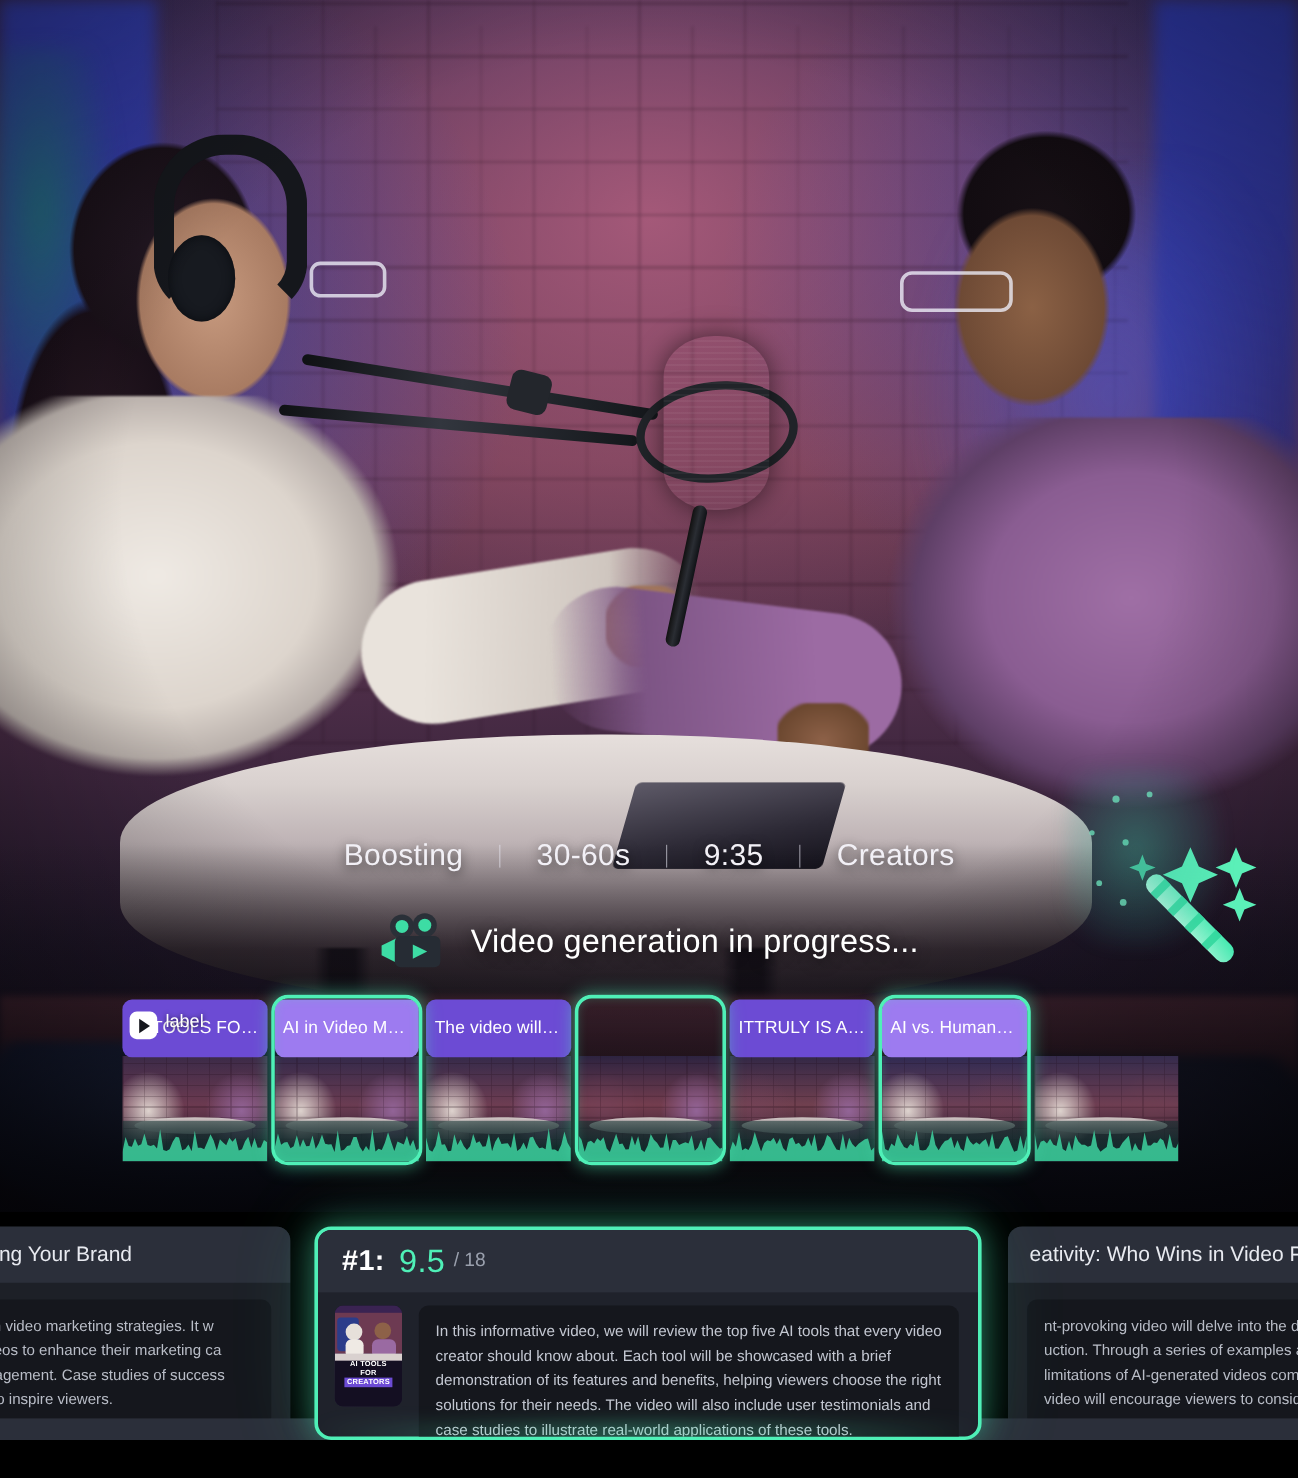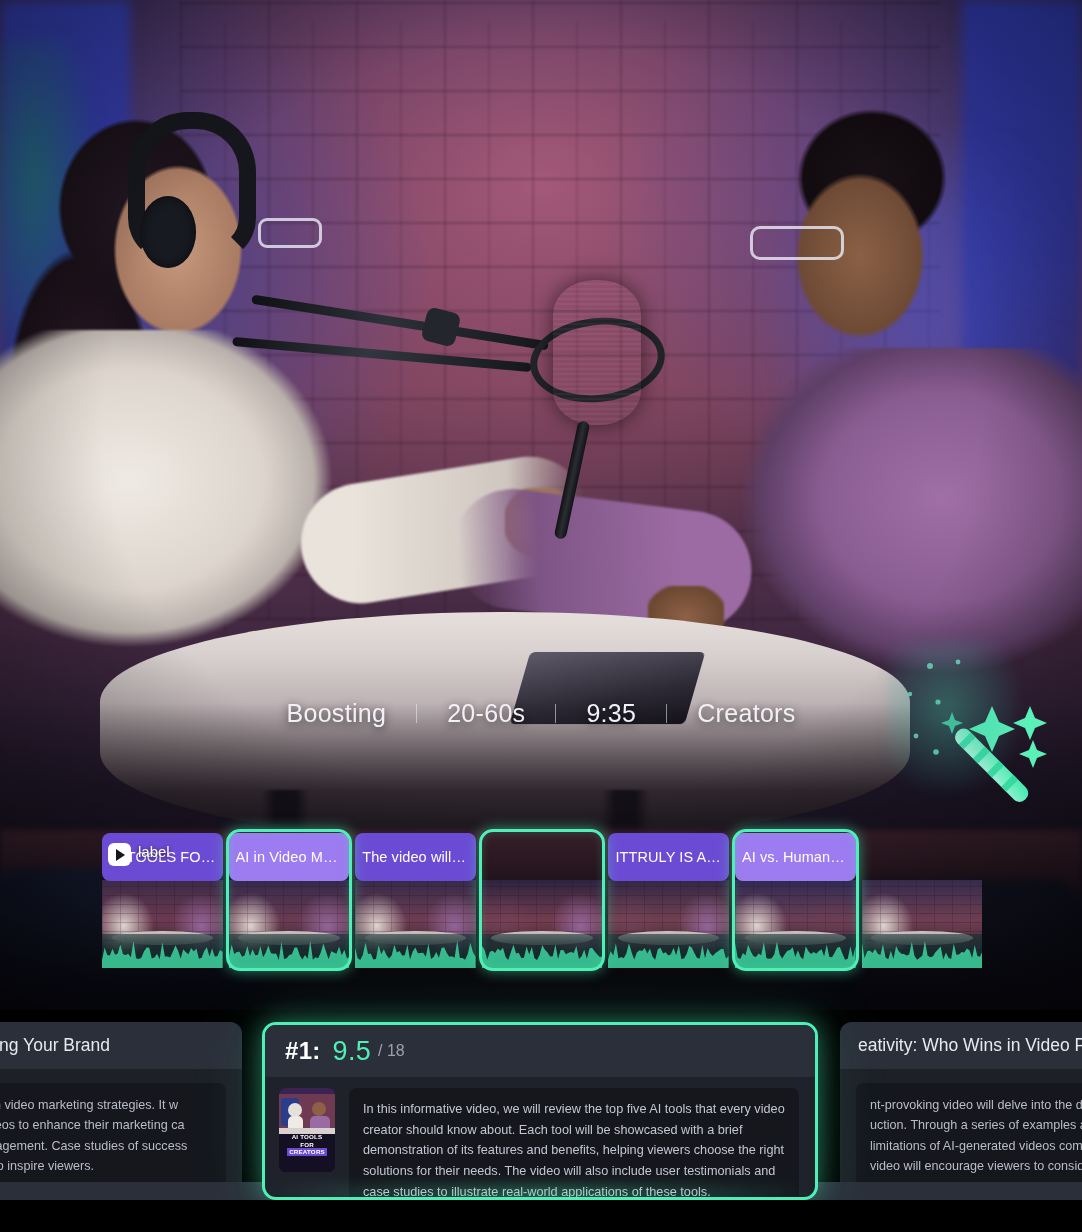--- a/index.html
+++ b/index.html
@@ -325,27 +325,41 @@
           <circle cx="16" cy="96" r="2.4"></circle>
         <circle cx="36" cy="112" r="2.8"></circle>
           <circle cx="10" cy="54" r="2.2"></circle>
       </g>
     </svg>
   </div>
 
   <div class="meta-row">
     <div class="meta-item">Boosting</div>
     <div class="meta-sep"></div>
-    <div class="meta-item">20-60s</div>
+    <div class="meta-item">30-60s</div>
     <div class="meta-sep"></div>
     <div class="meta-item">9:35</div>
     <div class="meta-sep"></div>
     <div class="meta-item">Creators</div>
   </div>
 
+  <div class="progress-banner">
+    <div class="cam-icon">
+      <svg width="58" height="48" viewBox="0 0 58 48">
+        <circle cx="19" cy="12" r="10" fill="#2a3038"></circle>
+        <circle cx="19" cy="12" r="5.4" fill="#3ddca4"></circle>
+        <circle cx="38" cy="11" r="10" fill="#2a3038"></circle>
+        <circle cx="38" cy="11" r="5.4" fill="#3ddca4"></circle>
+        <path d="M2 28 L14 22 L14 42 L2 36 Z" fill="#3ddca4"></path>
+        <rect x="13" y="20" width="38" height="26" rx="5" fill="#262c34"></rect>
+        <path d="M28 27 L40 33 L28 39 Z" fill="#3ddca4"></path>
+      </svg>
+    </div>
+    <div class="status-text">Video generation in progress...</div>
+  </div>
 
   <div class="timeline">
       <div class="clip">
         <div class="caption">
           <span>AI TOOLS FOR CREA...</span>
         </div>
         <div class="thumb">
           <div class="img" style="background: radial-gradient(40% 60% at 18% 52%, rgba(235, 228, 220, 0.9), transparent 62%), radial-gradient(40% 60% at 82% 52%, rgba(150, 104, 158, 0.92), transparent 62%), linear-gradient(rgb(59, 42, 72) 0%, rgb(107, 58, 80) 46%, rgb(29, 20, 36) 100%);"></div>
           <div style="position: absolute; inset: 0px; opacity: 0.3; background-image: repeating-linear-gradient(0deg, rgba(30, 10, 22, 0.7) 0px, rgba(30, 10, 22, 0.7) 1px, transparent 1px, transparent 9px), repeating-linear-gradient(90deg, rgba(30, 10, 22, 0.6) 0px, rgba(30, 10, 22, 0.6) 1px, transparent 1px, transparent 18px);"></div>
           <div style="position: absolute; left: 8%; right: 8%; top: 58%; height: 16%; border-radius: 50%; background: linear-gradient(rgb(221, 213, 210), rgb(138, 125, 132)); opacity: 0.9;"></div>

